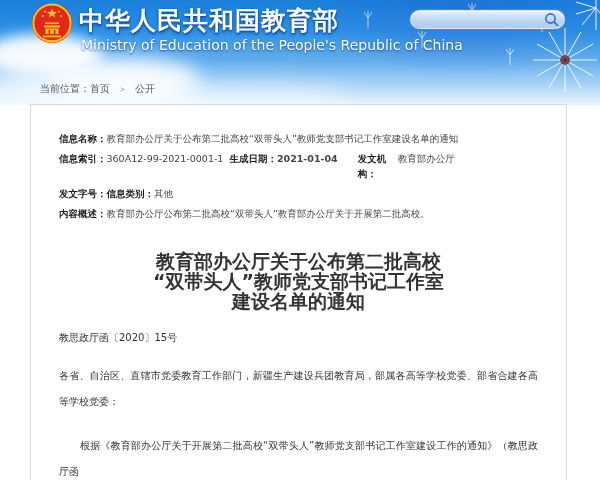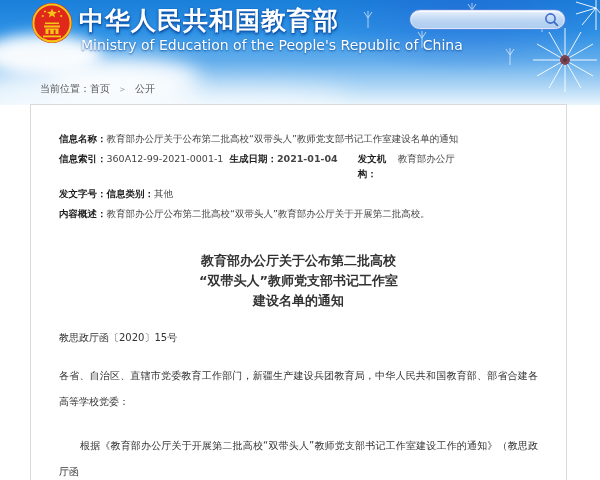--- a/index.html
+++ b/index.html
@@ -62,21 +62,21 @@
   .meta{font-size:9.5px;color:#444;}
   .meta-row{display:flex;align-items:flex-start;line-height:15px;margin-bottom:5px;}
   .meta-label{font-weight:bold;color:#1d1d1d;white-space:nowrap;flex:none;}
   .meta-label.wrapped{white-space:normal;width:40px;}
   .meta-value{color:#444;}
   .v-index{flex:none;margin-right:6px;}
   .v-date{flex:none;font-weight:bold;}
   .ml-org{margin-left:20px;}
   .v-docno{flex:none;width:100px;}
 
-  .doc-title{margin-top:30px;text-align:center;font-size:13px;font-weight:bold;color:#333;line-height:20px;}
+  .doc-title{margin-top:30px;text-align:center;font-size:19px;font-weight:bold;color:#333;line-height:20px;}
   .doc-number{margin-top:20px;text-align:left;padding-right:18px;font-size:10px;color:#333;}
   .doc-body{margin-top:18px;font-size:10px;color:#333;line-height:26px;text-align:justify;}
   .paragraph{text-indent:21px;margin-top:18px;}
 </style>
 </head>
 <body>
 
 <div class="page">
 
   <div class="header">
@@ -209,18 +209,18 @@
 
     <div class="doc-title">
       <div>教育部办公厅关于公布第二批高校</div>
       <div>“双带头人”教师党支部书记工作室</div>
       <div>建设名单的通知</div>
     </div>
 
     <div class="doc-number">教思政厅函〔2020〕15号</div>
 
     <div class="doc-body">
-      <div class="salutation">各省、自治区、直辖市党委教育工作部门，新疆生产建设兵团教育局，中华人民共和国教育部、部省合建各高等学校党委：</div>
+      <div class="salutation">各省、自治区、直辖市党委教育工作部门，新疆生产建设兵团教育局，部属各高等学校党委、部省合建各高等学校党委：</div>
       <div class="paragraph">根据《教育部办公厅关于开展第二批高校“双带头人”教师党支部书记工作室建设工作的通知》（教思政厅函</div>
     </div>
 
   </div>
 </div>
 
 </body></html>

